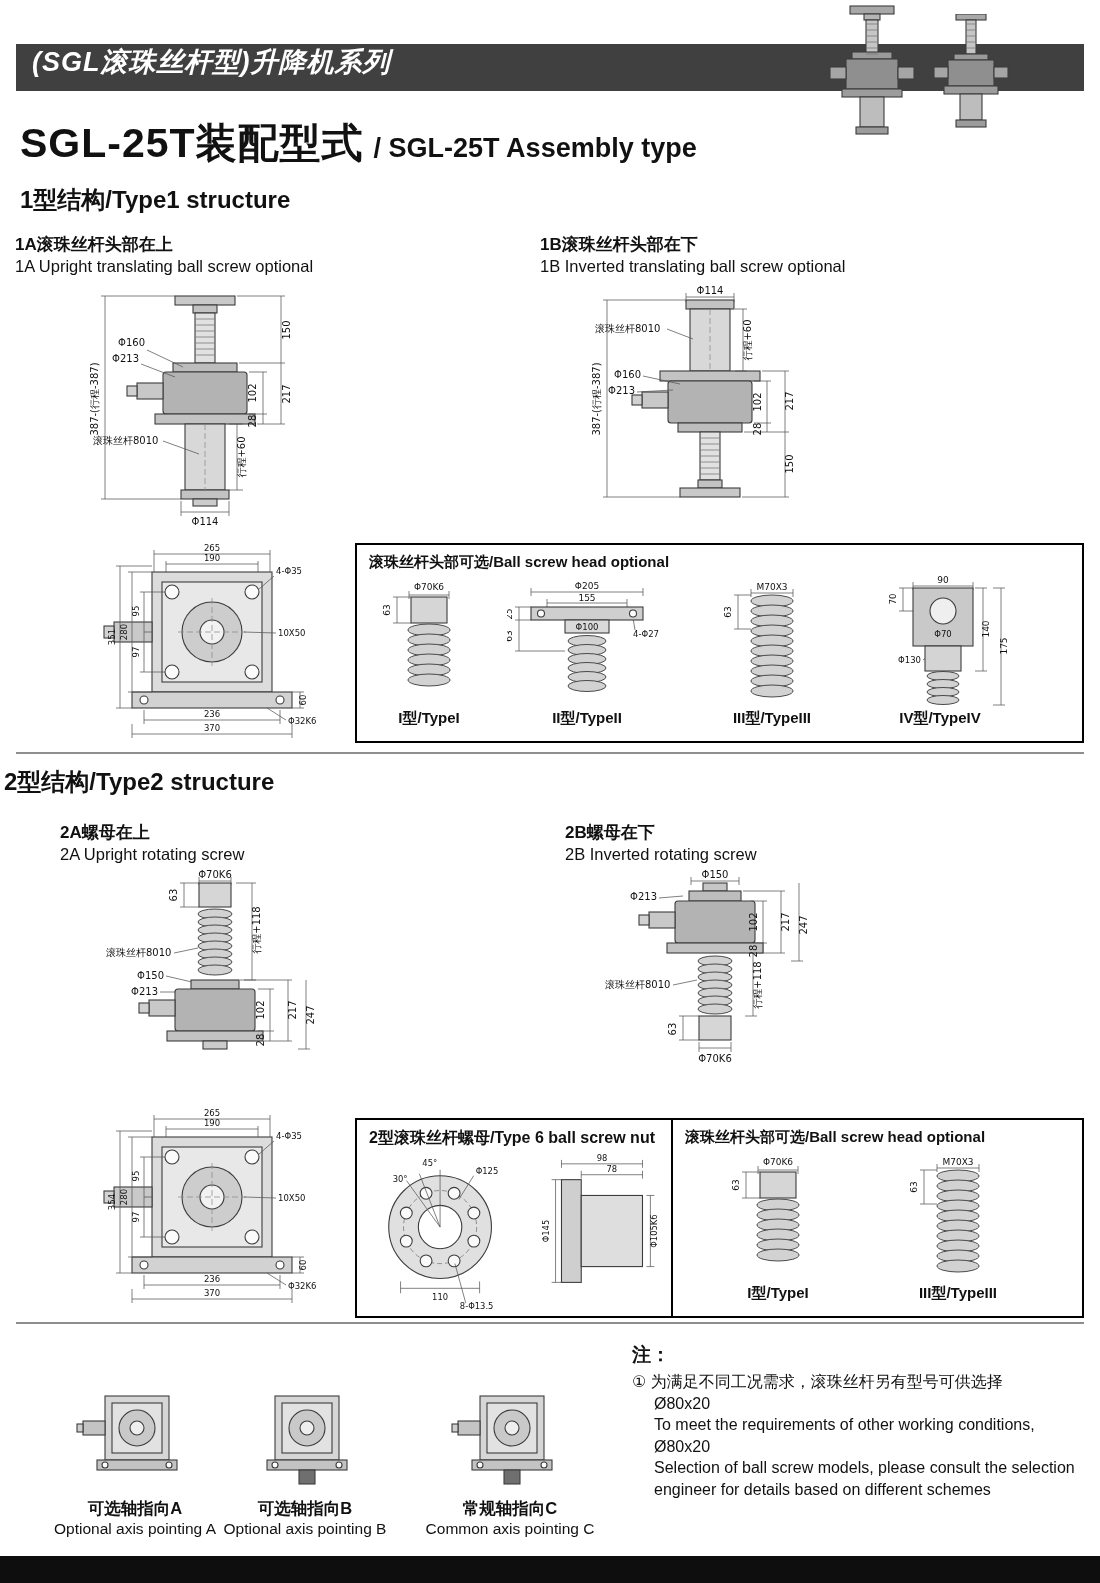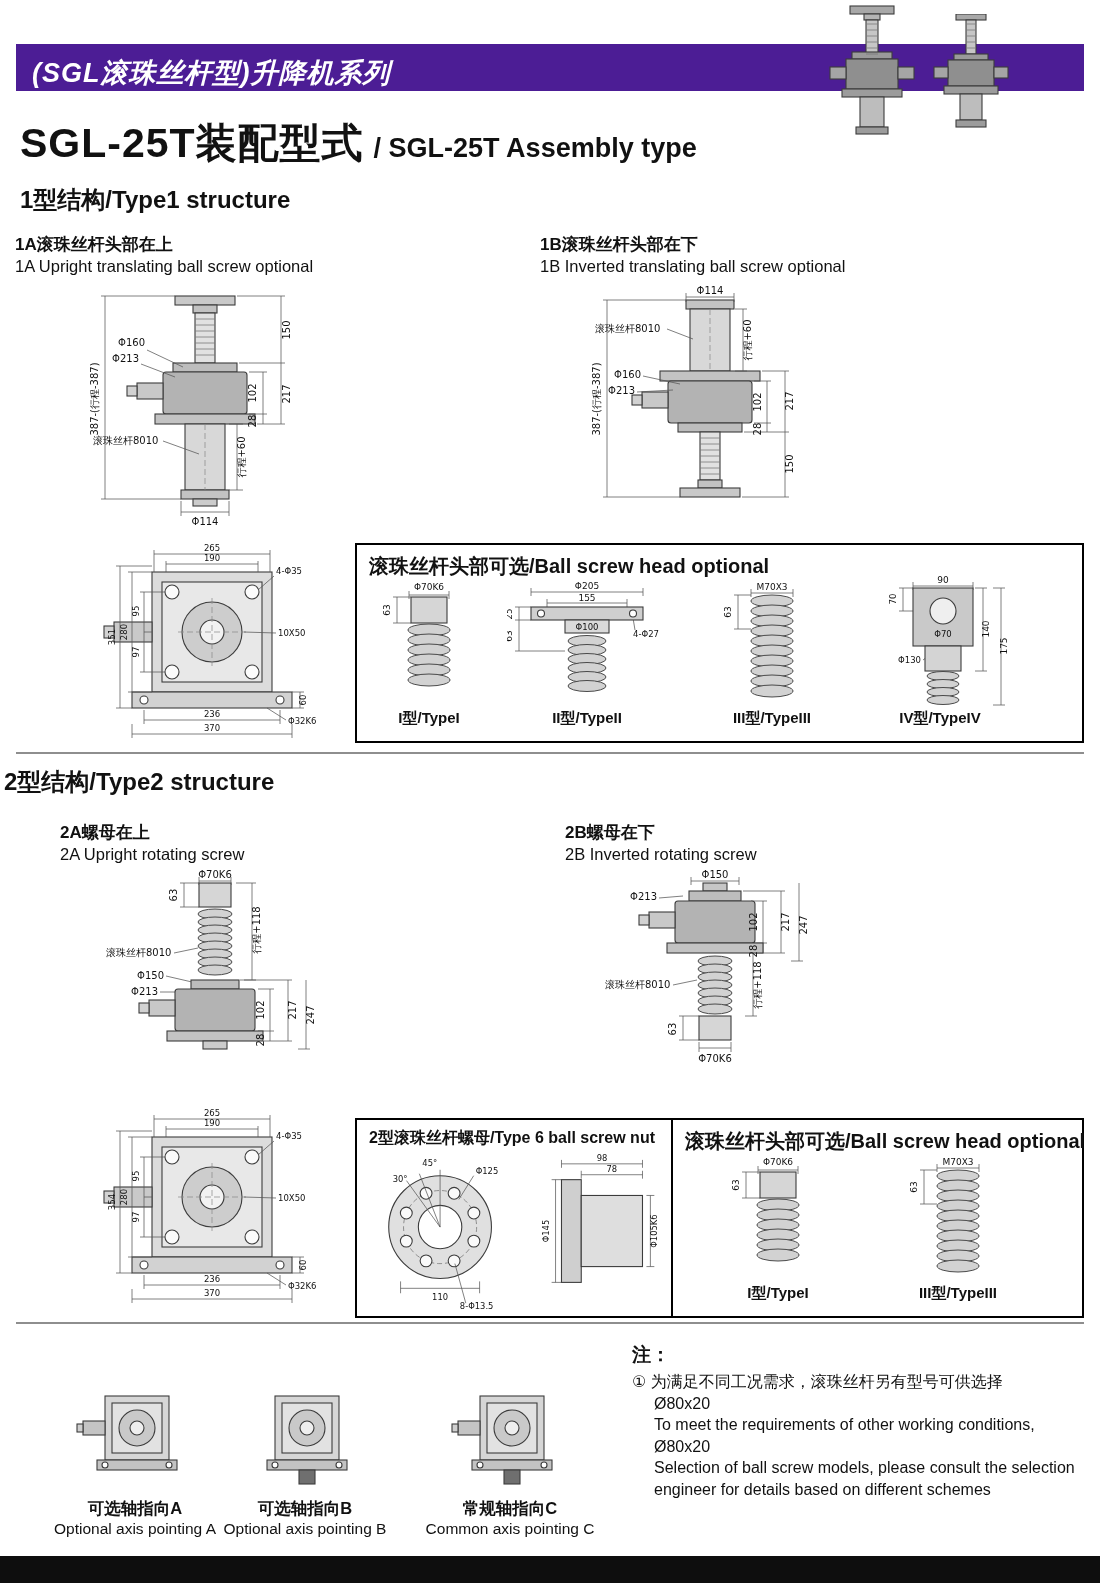--- a/index.html
+++ b/index.html
@@ -1,30 +1,30 @@
 <!DOCTYPE html>
 <html><head>
 <meta charset="utf-8">
 <style>
   html,body{margin:0;padding:0}
   body{background:#e9e9e9;font-family:"Liberation Sans","DejaVu Sans",sans-serif;color:#111}
   .page{position:relative;width:1100px;height:1583px;background:#fff;overflow:hidden;box-shadow:0 0 0 1px #c4c4c4}
   .abs{position:absolute}
-  .topbar{background:#4c1d95;color:#fff;display:flex;align-items:flex-end}
+  .topbar{background:#404040;color:#fff;display:flex;align-items:flex-start}
   .topbar .t{font-size:27px;font-weight:bold;font-style:italic;letter-spacing:1px;padding-left:16px;white-space:nowrap}
   .main-title{display:flex;align-items:baseline;gap:10px;white-space:nowrap}
   .main-title .zh{font-size:41px;font-weight:800;letter-spacing:1px}
   .main-title .en{font-size:27px;font-weight:bold}
   .sec-heading{font-size:24px;font-weight:bold;white-space:nowrap}
   .fig-caption{line-height:1.3}
   .fig-caption .zh{font-size:17px;font-weight:bold}
   .fig-caption .en{font-size:16.5px}
   .rule{background:#8e8e8e;height:2px}
   .databox{border:2px solid #000;position:absolute;background:#fff}
-  .box-title{position:absolute;left:12px;top:8px;font-size:20px;font-weight:bold;white-space:nowrap}
+  .box-title{position:absolute;left:12px;top:8px;font-size:15px;font-weight:bold;white-space:nowrap}
   .type-label{position:absolute;text-align:center;font-size:15px;font-weight:bold;white-space:nowrap}
   .notes{font-size:16px;line-height:1.34}
   .notes .note-label{font-size:19px;font-weight:bold;margin-bottom:4px}
   .notes .ind{padding-left:22px}
   .shaft-caption{position:absolute;text-align:center;line-height:1.25;white-space:nowrap}
   .shaft-caption .zh{font-size:16.5px;font-weight:bold}
   .shaft-caption .en{font-size:15.5px}
   .bottombar{background:#0e0e0e}
   svg text{font-family:"DejaVu Sans",sans-serif;fill:#111}
   .dimtext{font-size:10px}

